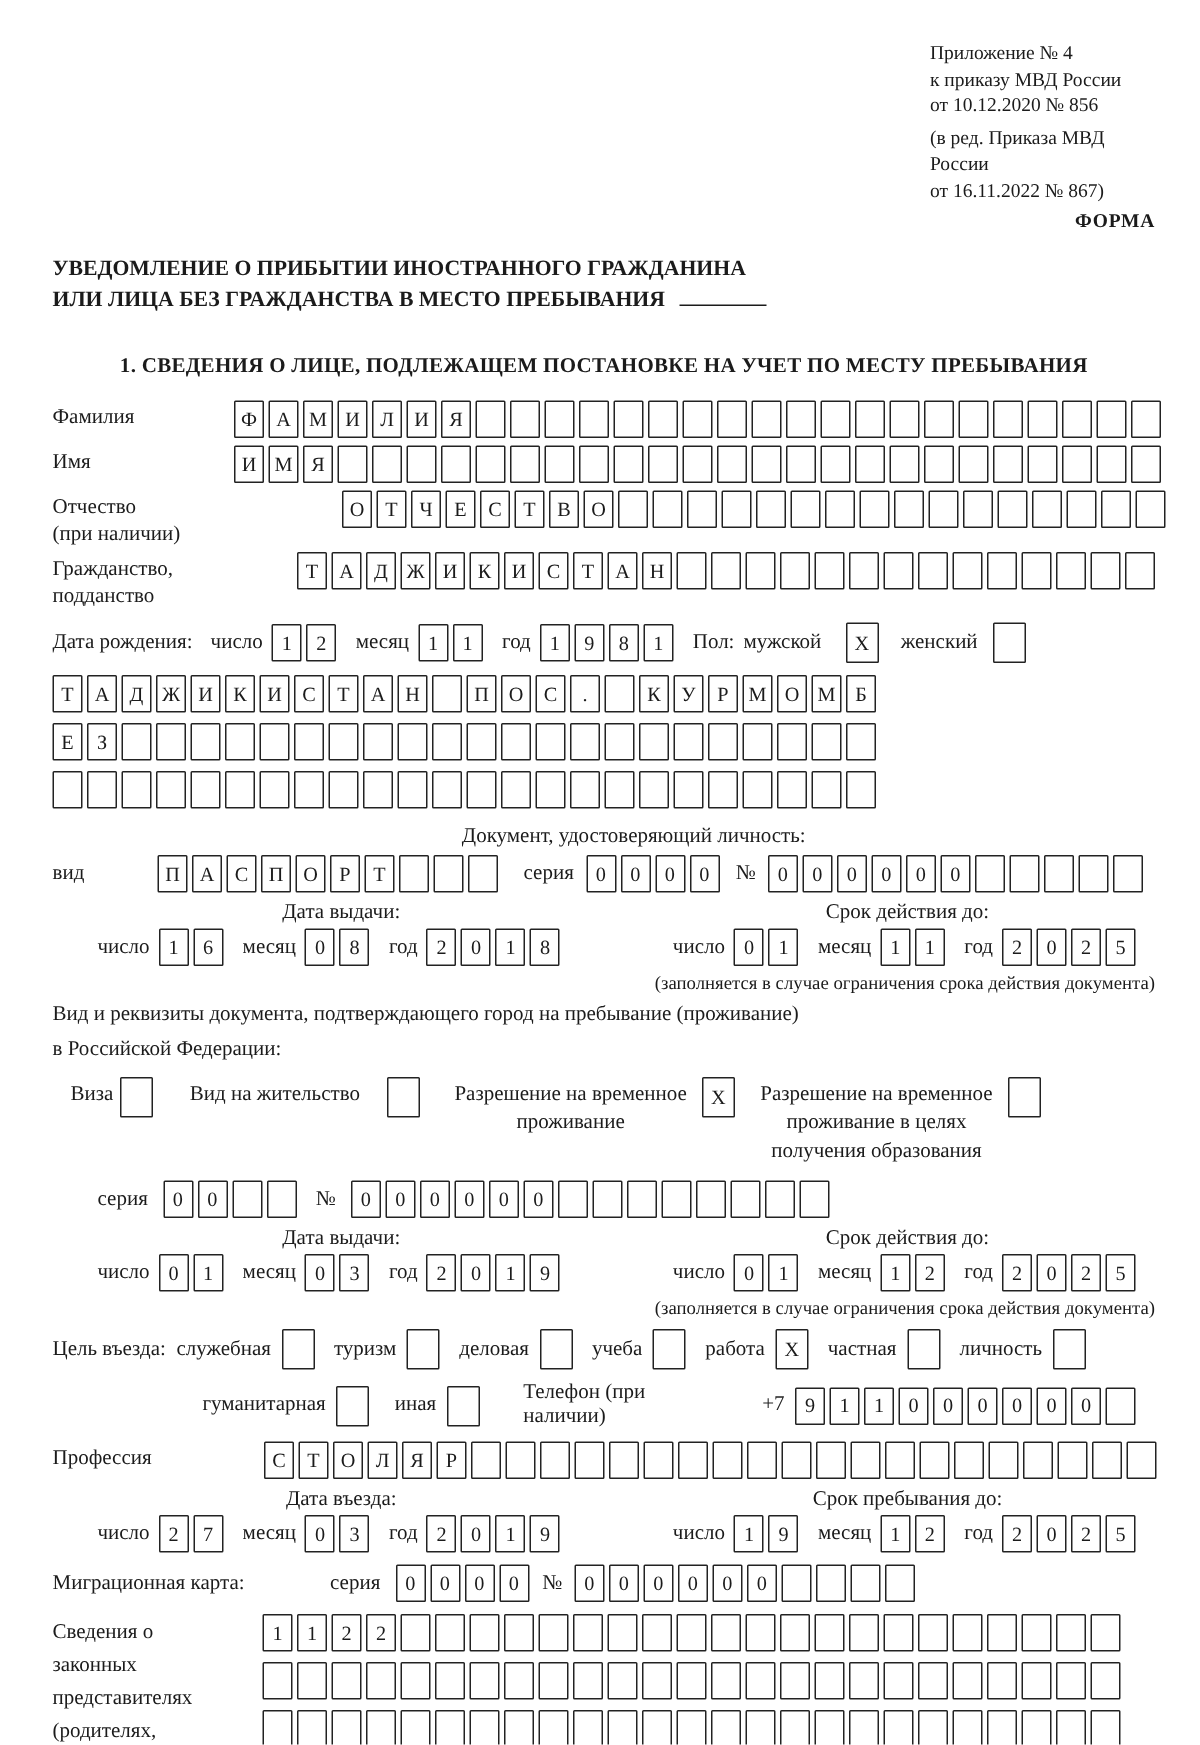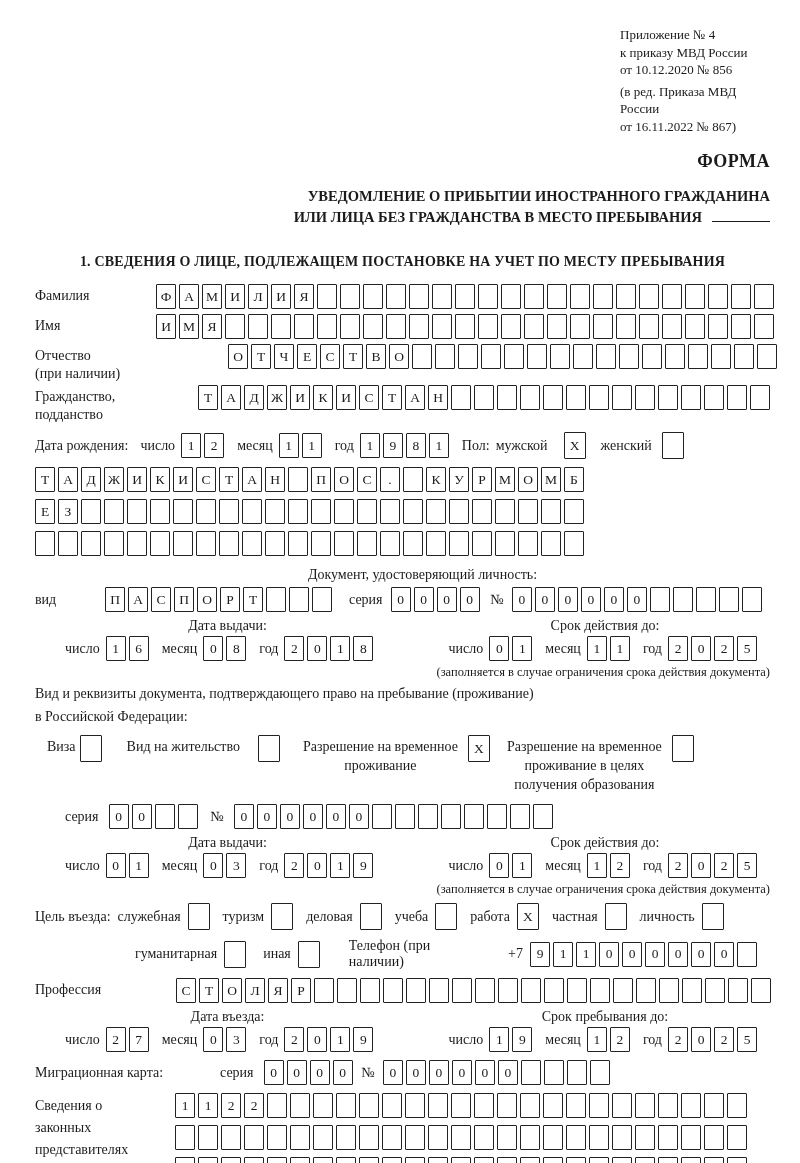--- a/index.html
+++ b/index.html
@@ -6,23 +6,23 @@
   html, body { margin: 0; padding: 0; background: #ffffff; }
   .page {
     width: 800px; height: 1163px; overflow: hidden;
     padding: 26px 30px 0 35px;
     font-family: "Liberation Serif", "DejaVu Serif", serif;
     color: #1b1b1b; font-size: 14px; position: relative;
   }
   
   .appendix { margin-left: 585px; line-height: 17.5px; font-size: 13px; }
   .appendix .rev { margin-top: 4px; }
-  .forma { text-align: right; padding-right: 0px; font-weight: bold; font-size: 18px; margin-top: 16px; letter-spacing: .5px; }
+  .forma { text-align: right; padding-right: 0px; font-weight: bold; font-size: 13px; margin-top: 4px; letter-spacing: .5px; }
   
-  .title { text-align: right; font-weight: bold; font-size: 14.5px; margin-top: 14px; line-height: 21px; }
+  .title { text-align: left; font-weight: bold; font-size: 14.5px; margin-top: 14px; line-height: 21px; }
   .blank-line { display: inline-block; width: 58px; border-bottom: 1.6px solid #1b1b1b; height: 12px; margin-left: 10px; }
   .sec-heading { font-weight: bold; font-size: 14px; margin-top: 26px; margin-bottom: 14px; letter-spacing: .2px; text-align: center; }
   
   .frow { display: flex; align-items: flex-start; margin-bottom: 5px; gap: 28px; }
   .lbl { flex: none; line-height: 18px; padding-top: 3px; }
   .lbl .l2 { display: block; }
   .boxes { display: inline-flex; flex: none; }
   .cell {
     display: inline-flex; align-items: center; justify-content: center;
     width: 20px; height: 25px; border: 1.6px solid #222222; border-radius: 1px;
@@ -401,21 +401,21 @@
       <span class="boxes">
           <span class="cell">2</span>
           <span class="cell">0</span>
           <span class="cell">2</span>
           <span class="cell">5</span>
         </span>
     </span>
   </div>
   <div class="note">(заполняется в случае ограничения срока действия документа)</div>
 
-  <div style="margin-top:4px">Вид и реквизиты документа, подтверждающего право на пребывание (проживание)</div>
+  <div style="margin-top:4px">Вид и реквизиты документа, подтверждающего город на пребывание (проживание)</div>
   <div style="margin-top:7px">в Российской Федерации:</div>
   <div class="opts">
     <span class="opt">
       <span class="olbl">Виза</span>
       <span class="boxes cb" style="margin-left:4px">
           <span class="cell"></span>
         </span>
     </span>
     <span class="opt" style="margin-left:22px">
       <span class="olbl">Вид на жительство</span>

